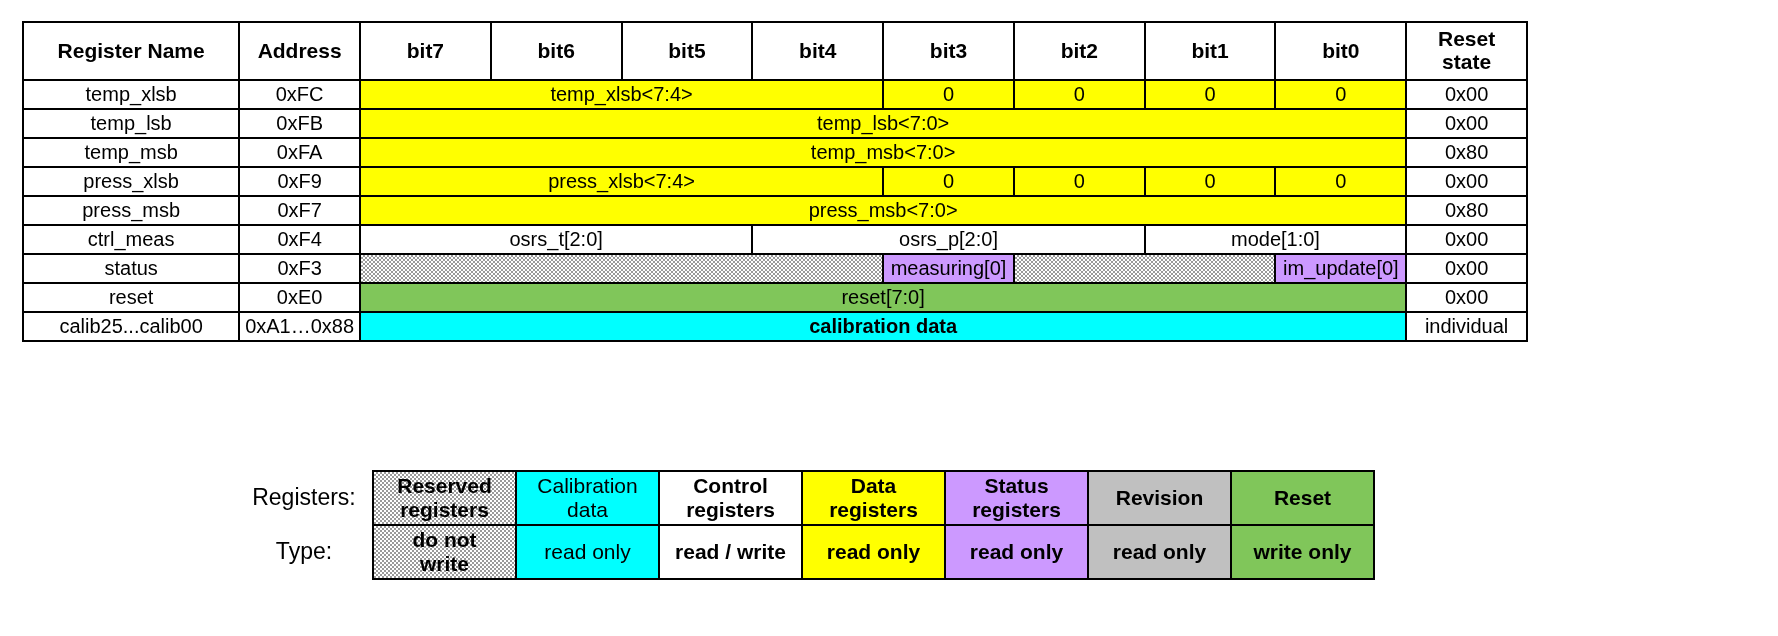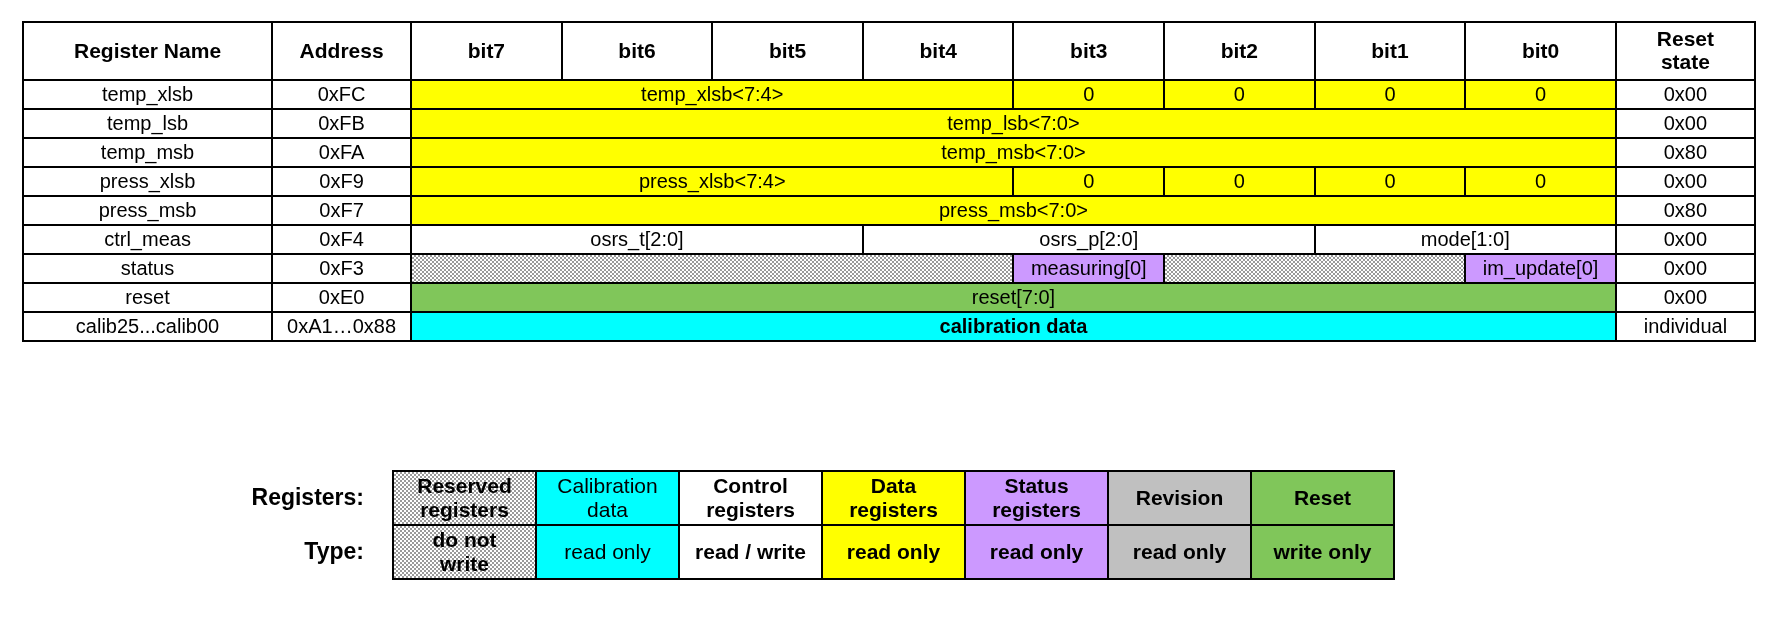--- a/index.html
+++ b/index.html
@@ -19,21 +19,21 @@
   
   #regmap-wrap {
     position: absolute;
     left: 22px;
     top: 21px;
     width: 1734px;
   }
   table.regmap {
     border-collapse: collapse;
     table-layout: fixed;
-    width: 1734px;
+    width: 1506px;
     background: #ffffff;
     border-radius: 7px;
   }
   table.regmap td, table.regmap th {
     border: 2px solid #000000;
     padding: 0;
     margin: 0;
     text-align: center;
     vertical-align: middle;
     font-size: 20px;
@@ -93,24 +93,24 @@
     vertical-align: middle;
     font-size: 21px;
     line-height: 1.12;
     width: 133px;
     height: 52px;
     background: #ffffff;
   }
   table.legend td.rowlabel {
     border: none;
     background: transparent;
-    text-align: right;
-    font-weight: bold;
+    text-align: center;
+    font-weight: normal;
     font-size: 23px;
-    padding-right: 28px;
+    padding-right: 8px;
     width: 120px;
   }
   table.legend td.bold {
     font-weight: bold;
   }
   table.legend td.norm {
     font-weight: normal;
   }
 </style>
 </head>

